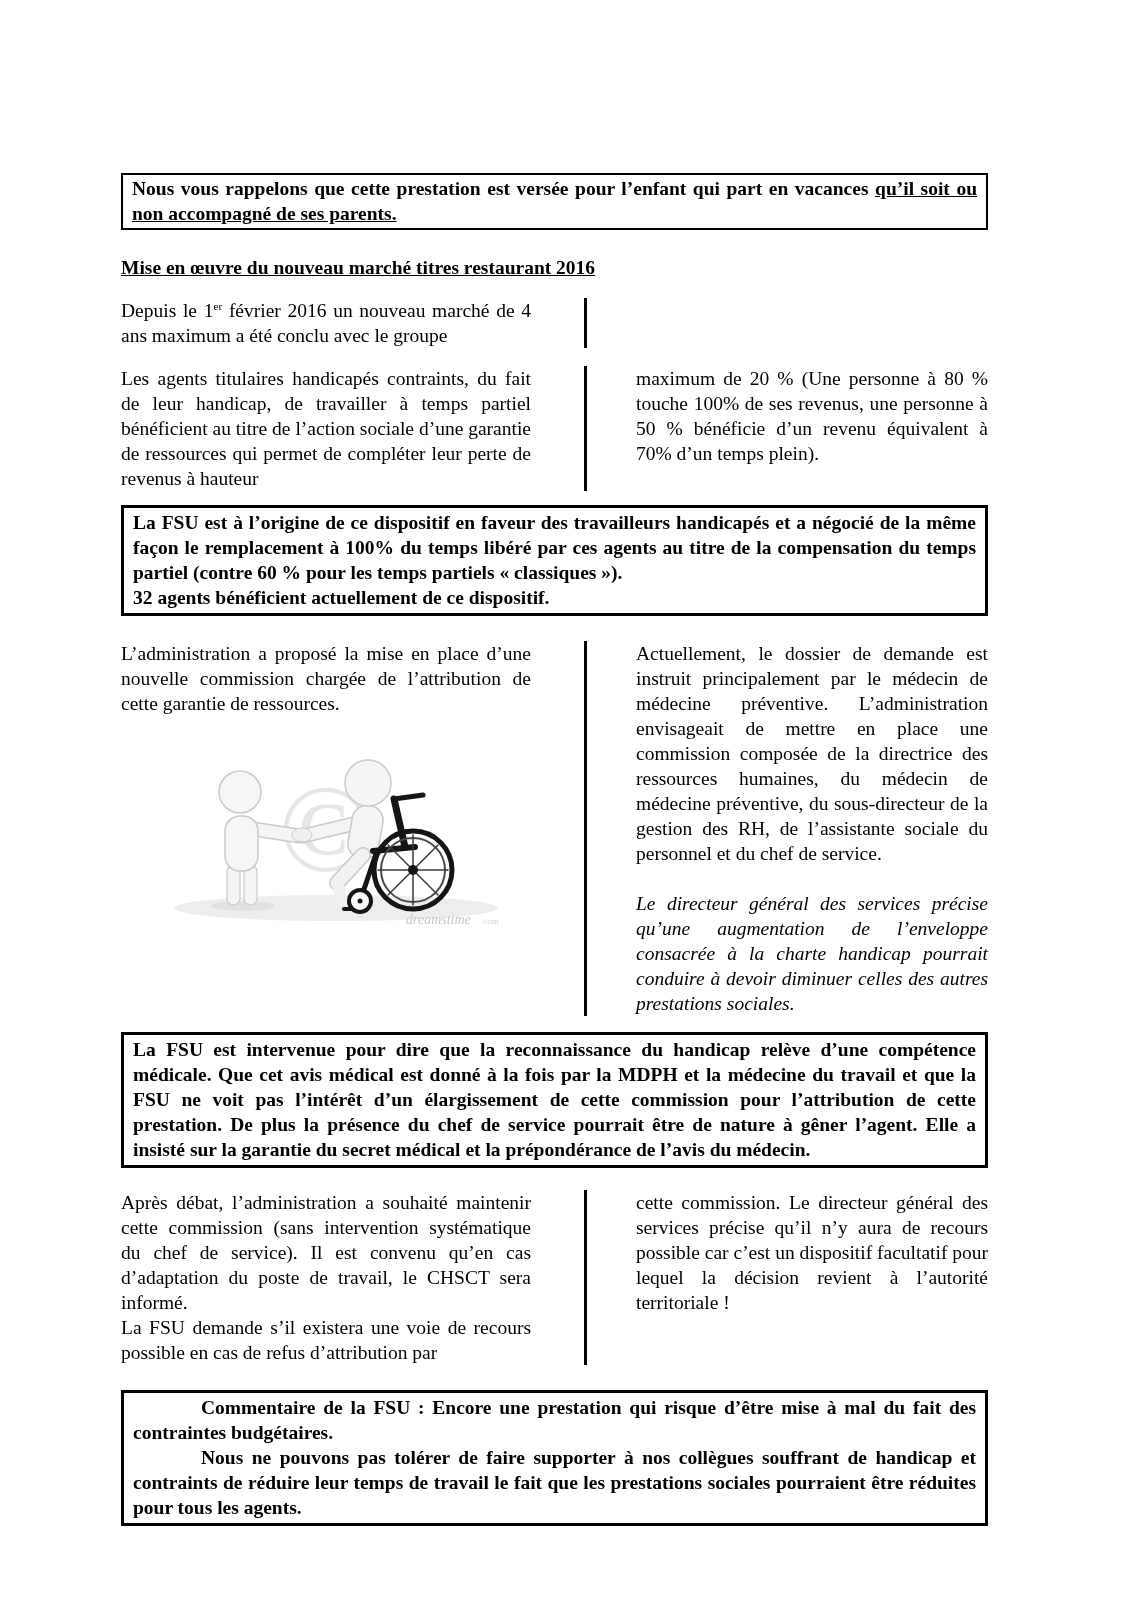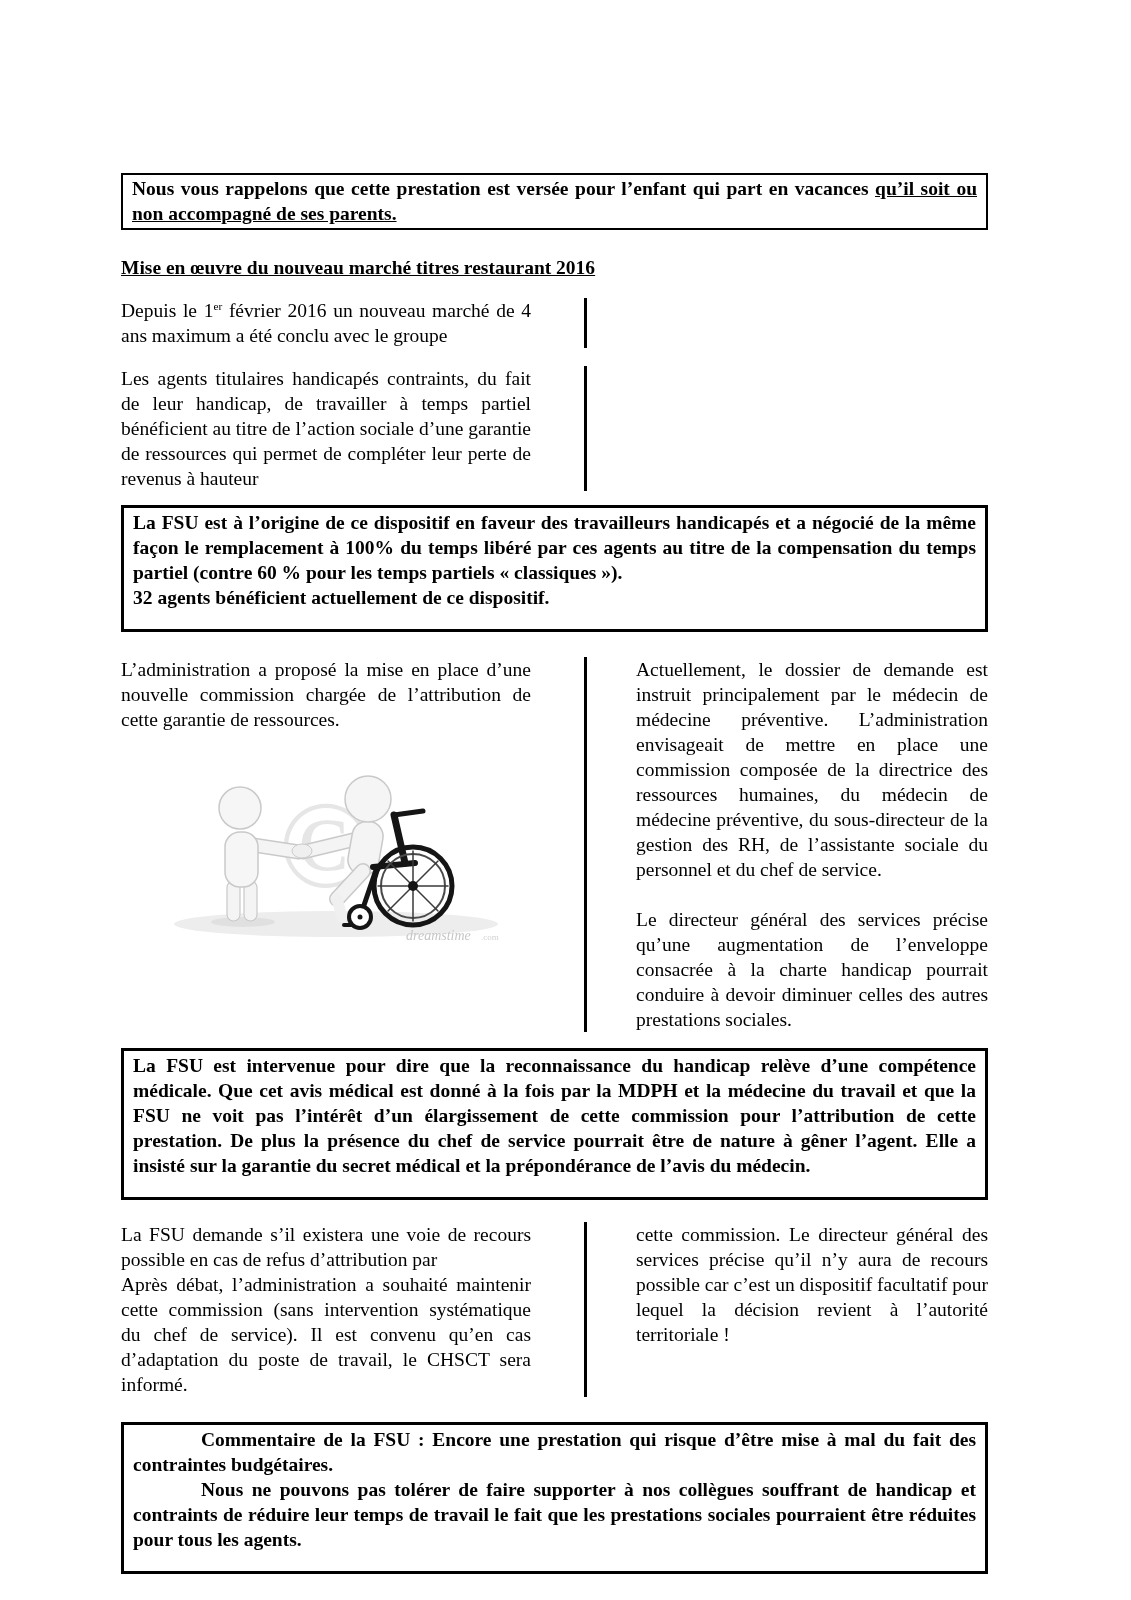--- a/index.html
+++ b/index.html
@@ -7,21 +7,21 @@
   body {
     width:1131px; height:1600px;
     font-family:"Liberation Serif","DejaVu Serif",serif;
     color:#000;
   }
   .page { position:relative; width:1131px; height:1600px; background:#fff; overflow:hidden; }
   .content { position:absolute; left:121px; top:137px; width:867px;margin-top:36px; }
 
   .box {
     border:3px solid #000;
-    padding:2px 9px 19px 9px;
+    padding:2px 9px 3px 9px;
     font-weight:bold;
   }
   .box.thin { border-width:2px; padding:1px 9px 2px 9px; }
 
   p, .line {
     font-size:19.5px;
     line-height:25px;
     text-align:justify;
   }
   .heading {
@@ -35,21 +35,21 @@
 
   .twocol { display:flex; align-items:stretch;gap:32px; }
   .col-left  { width:410px; }
   .vdivider  { width:3px; background:#000; margin-left:21px; margin-right:17px; }
   .col-right { flex:1; }
 
   .mt-head  { margin-top:25px; }
   .mt-para  { margin-top:18px; }
   .mt-box   { margin-top:14px; }
   .mt-sec   { margin-top:25px; }
-  .para-gap { margin-top:25px; }
+  .para-gap { margin-top:25px;font-style:italic; }
 
   .image-wrap {
     width:350px;
     margin:27px auto 0 30px;
     text-decoration:underline;
   }
 
   .comment-box p { text-indent:68px; }
 </style>
 </head>
@@ -70,20 +70,23 @@
       </div>
       <div class="vdivider"></div>
     </div>
 
 
     <div class="twocol mt-para">
       <div class="col-left">
         <p>Les agents titulaires handicapés contraints, du fait de leur handicap, de travailler à temps partiel bénéficient au titre de l’action sociale d’une garantie de ressources qui permet de compléter leur perte de revenus à hauteur</p>
       </div>
       <div class="vdivider"></div>
+      <div class="col-right">
+        <p>maximum de 20 % (Une personne à 80 % touche 100% de ses revenus, une personne à 50 % bénéficie d’un revenu équivalent à 70% d’un temps plein).</p>
+      </div>
     </div>
 
     <div class="box mt-box">
       <p>La FSU est à l’origine de ce dispositif en faveur des travailleurs handicapés et a négocié de la même façon le remplacement à 100% du temps libéré par ces agents au titre de la compensation du temps partiel (contre 60 % pour les temps partiels « classiques »).</p>
       <p>32 agents bénéficient actuellement de ce dispositif.</p>
     </div>
 
     <div class="twocol mt-sec">
       <div class="col-left">
         <p>L’administration a proposé la mise en place d’une nouvelle commission chargée de l’attribution de cette garantie de ressources.</p>
@@ -141,22 +144,22 @@
         <p class="para-gap">Le directeur général des services précise qu’une augmentation de l’enveloppe consacrée à la charte handicap pourrait conduire à devoir diminuer celles des autres prestations sociales.</p>
       </div>
     </div>
 
     <div class="box" style="margin-top:16px;">
       <p>La FSU est intervenue pour dire que la reconnaissance du handicap relève d’une compétence médicale. Que cet avis médical est donné à la fois par la MDPH et la médecine du travail et que la FSU ne voit pas l’intérêt d’un élargissement de cette commission pour l’attribution de cette prestation. De plus la présence du chef de service pourrait être de nature à gêner l’agent. Elle a insisté sur la garantie du secret médical et la prépondérance de l’avis du médecin.</p>
     </div>
 
     <div class="twocol" style="margin-top:22px;">
       <div class="col-left">
+        <p>Après débat, l’administration a souhaité maintenir cette commission (sans intervention systématique du chef de service). Il est convenu qu’en cas d’adaptation du poste de travail, le CHSCT sera informé.</p>
         <p>La FSU demande s’il existera une voie de recours possible en cas de refus d’attribution par</p>
-        <p>Après débat, l’administration a souhaité maintenir cette commission (sans intervention systématique du chef de service). Il est convenu qu’en cas d’adaptation du poste de travail, le CHSCT sera informé.</p>
       </div>
       <div class="vdivider"></div>
       <div class="col-right">
         <p>cette commission. Le directeur général des services précise qu’il n’y aura de recours possible car c’est un dispositif facultatif pour lequel la décision revient à l’autorité territoriale !</p>
       </div>
     </div>
 
     <div class="box comment-box mt-sec">
       <p>Commentaire de la FSU : Encore une prestation qui risque d’être mise à mal du fait des contraintes budgétaires.</p>
       <p>Nous ne pouvons pas tolérer de faire supporter à nos collègues souffrant de handicap et contraints de réduire leur temps de travail le fait que les prestations sociales pourraient être réduites pour tous les agents.</p>

